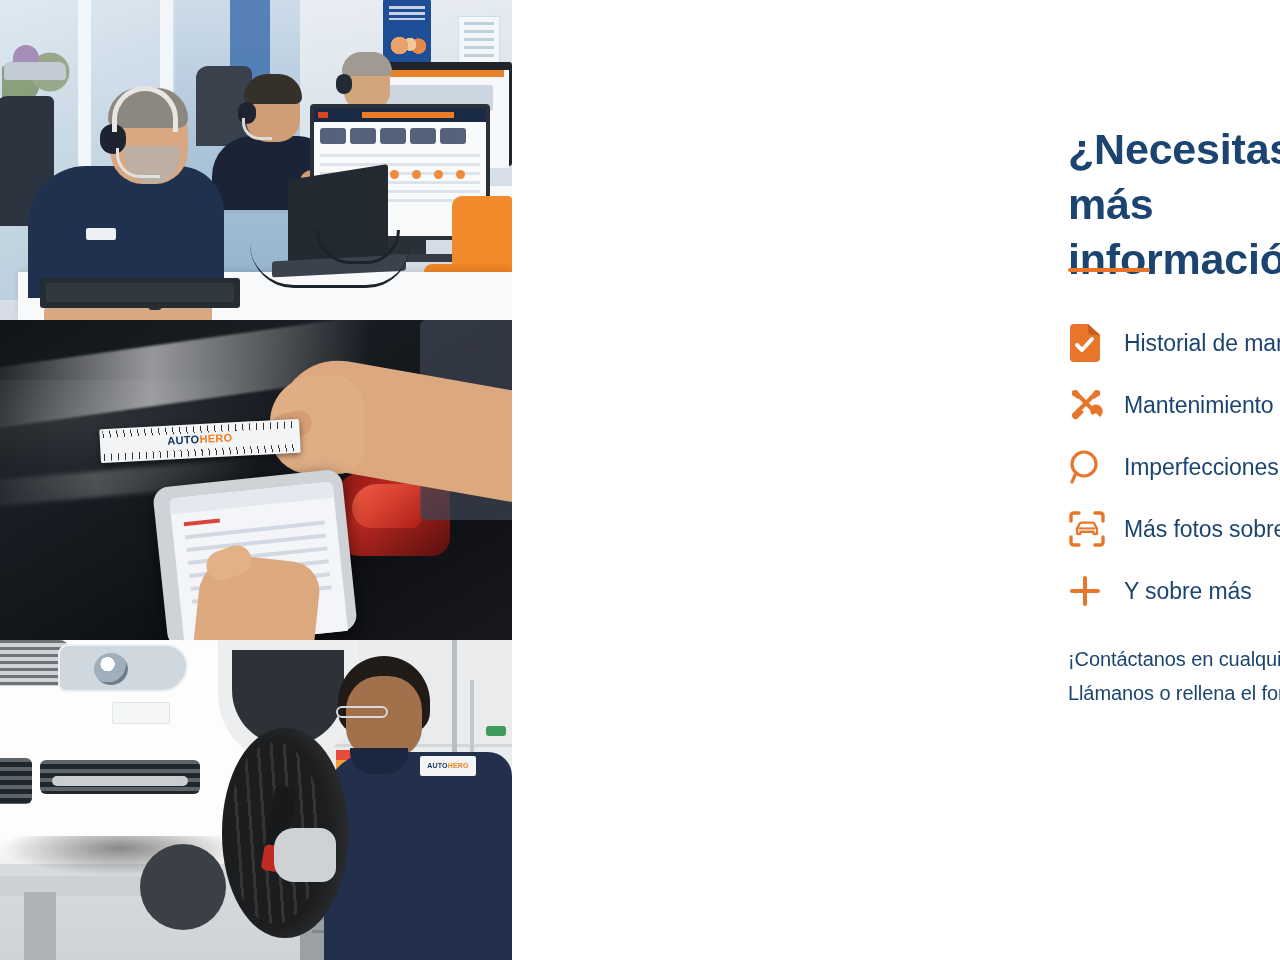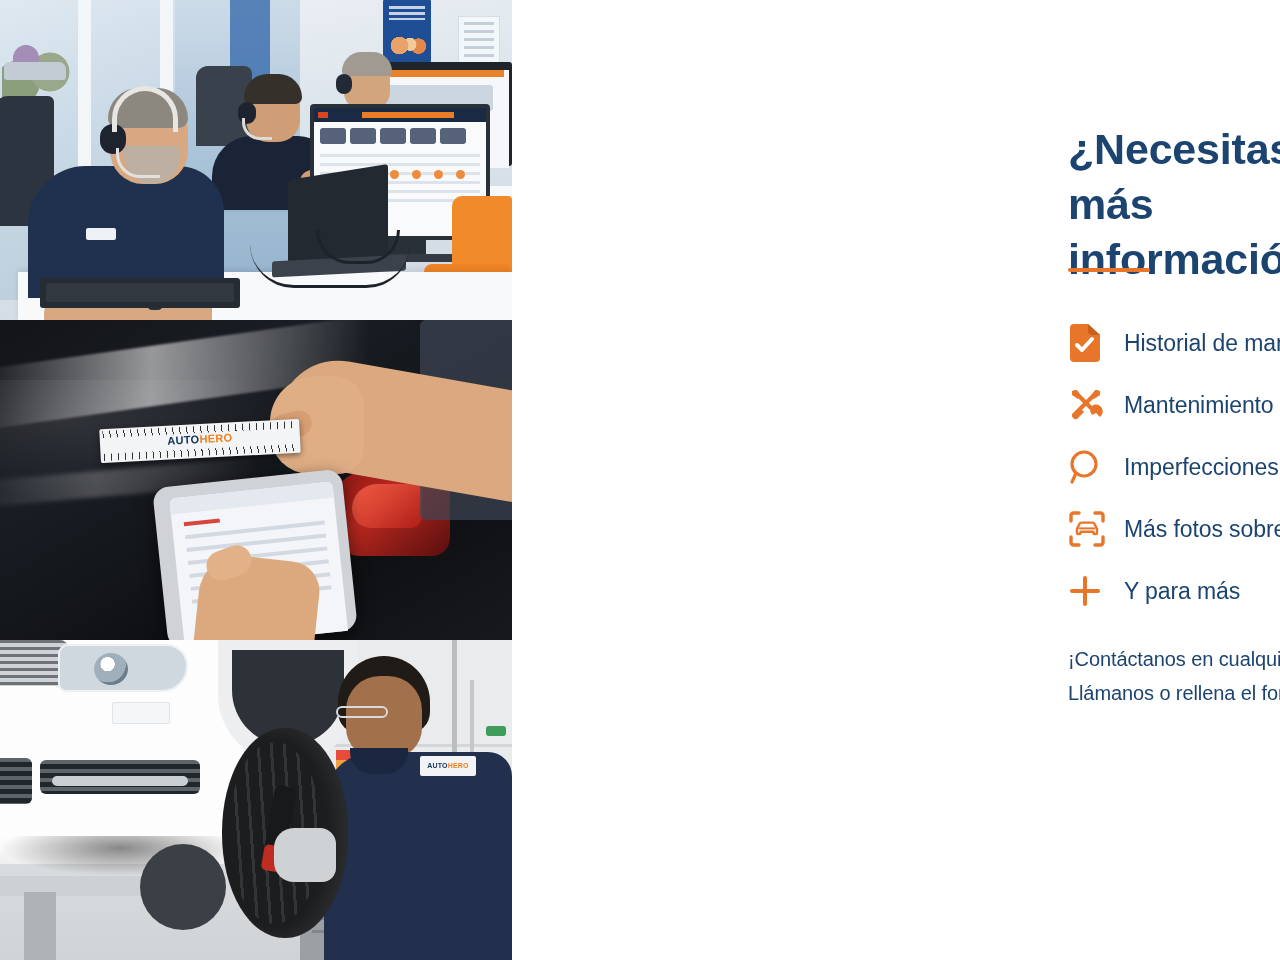--- a/index.html
+++ b/index.html
@@ -452,21 +452,21 @@
 
       <div class="feature">
         <span class="ico">
           <svg width="34" height="34" viewBox="0 0 34 34">
             <g stroke="#e8762a" stroke-width="4" stroke-linecap="round">
               <path d="M17 4v26"></path>
                 <path d="M4 17h26"></path>
             </g>
           </svg>
         </span>
-        <span class="lbl">Y para más</span>
+        <span class="lbl">Y sobre más</span>
       </div>
     </div>
 
     <p class="contact">
       <span>¡Contáctanos en cualquier momento para más información!</span>
       <span>Llámanos o rellena el formulario de contacto.</span>
     </p>
 
   </div>
 </div>

